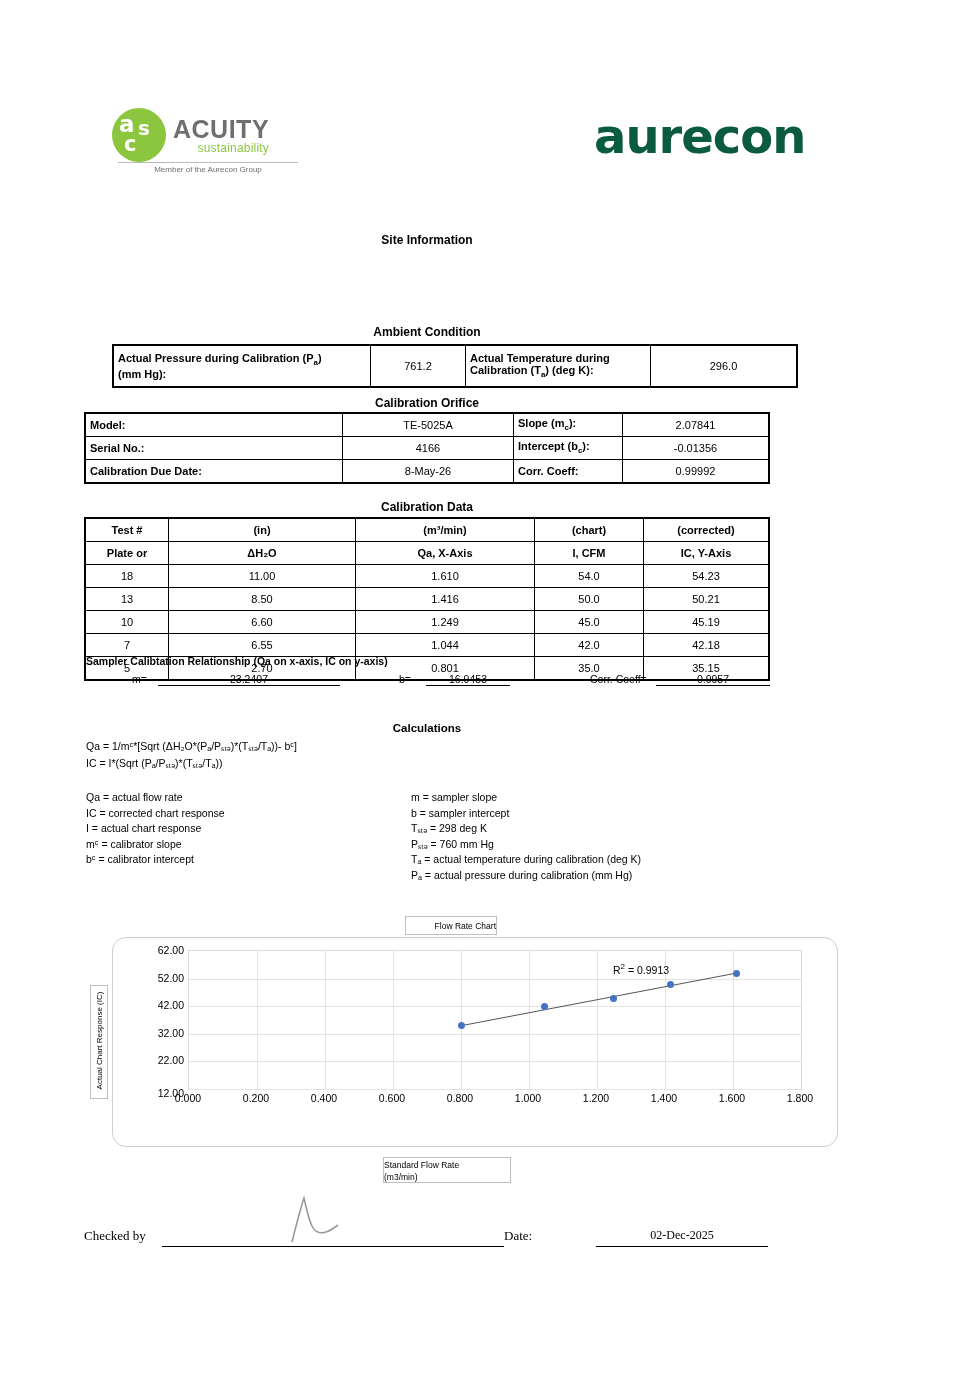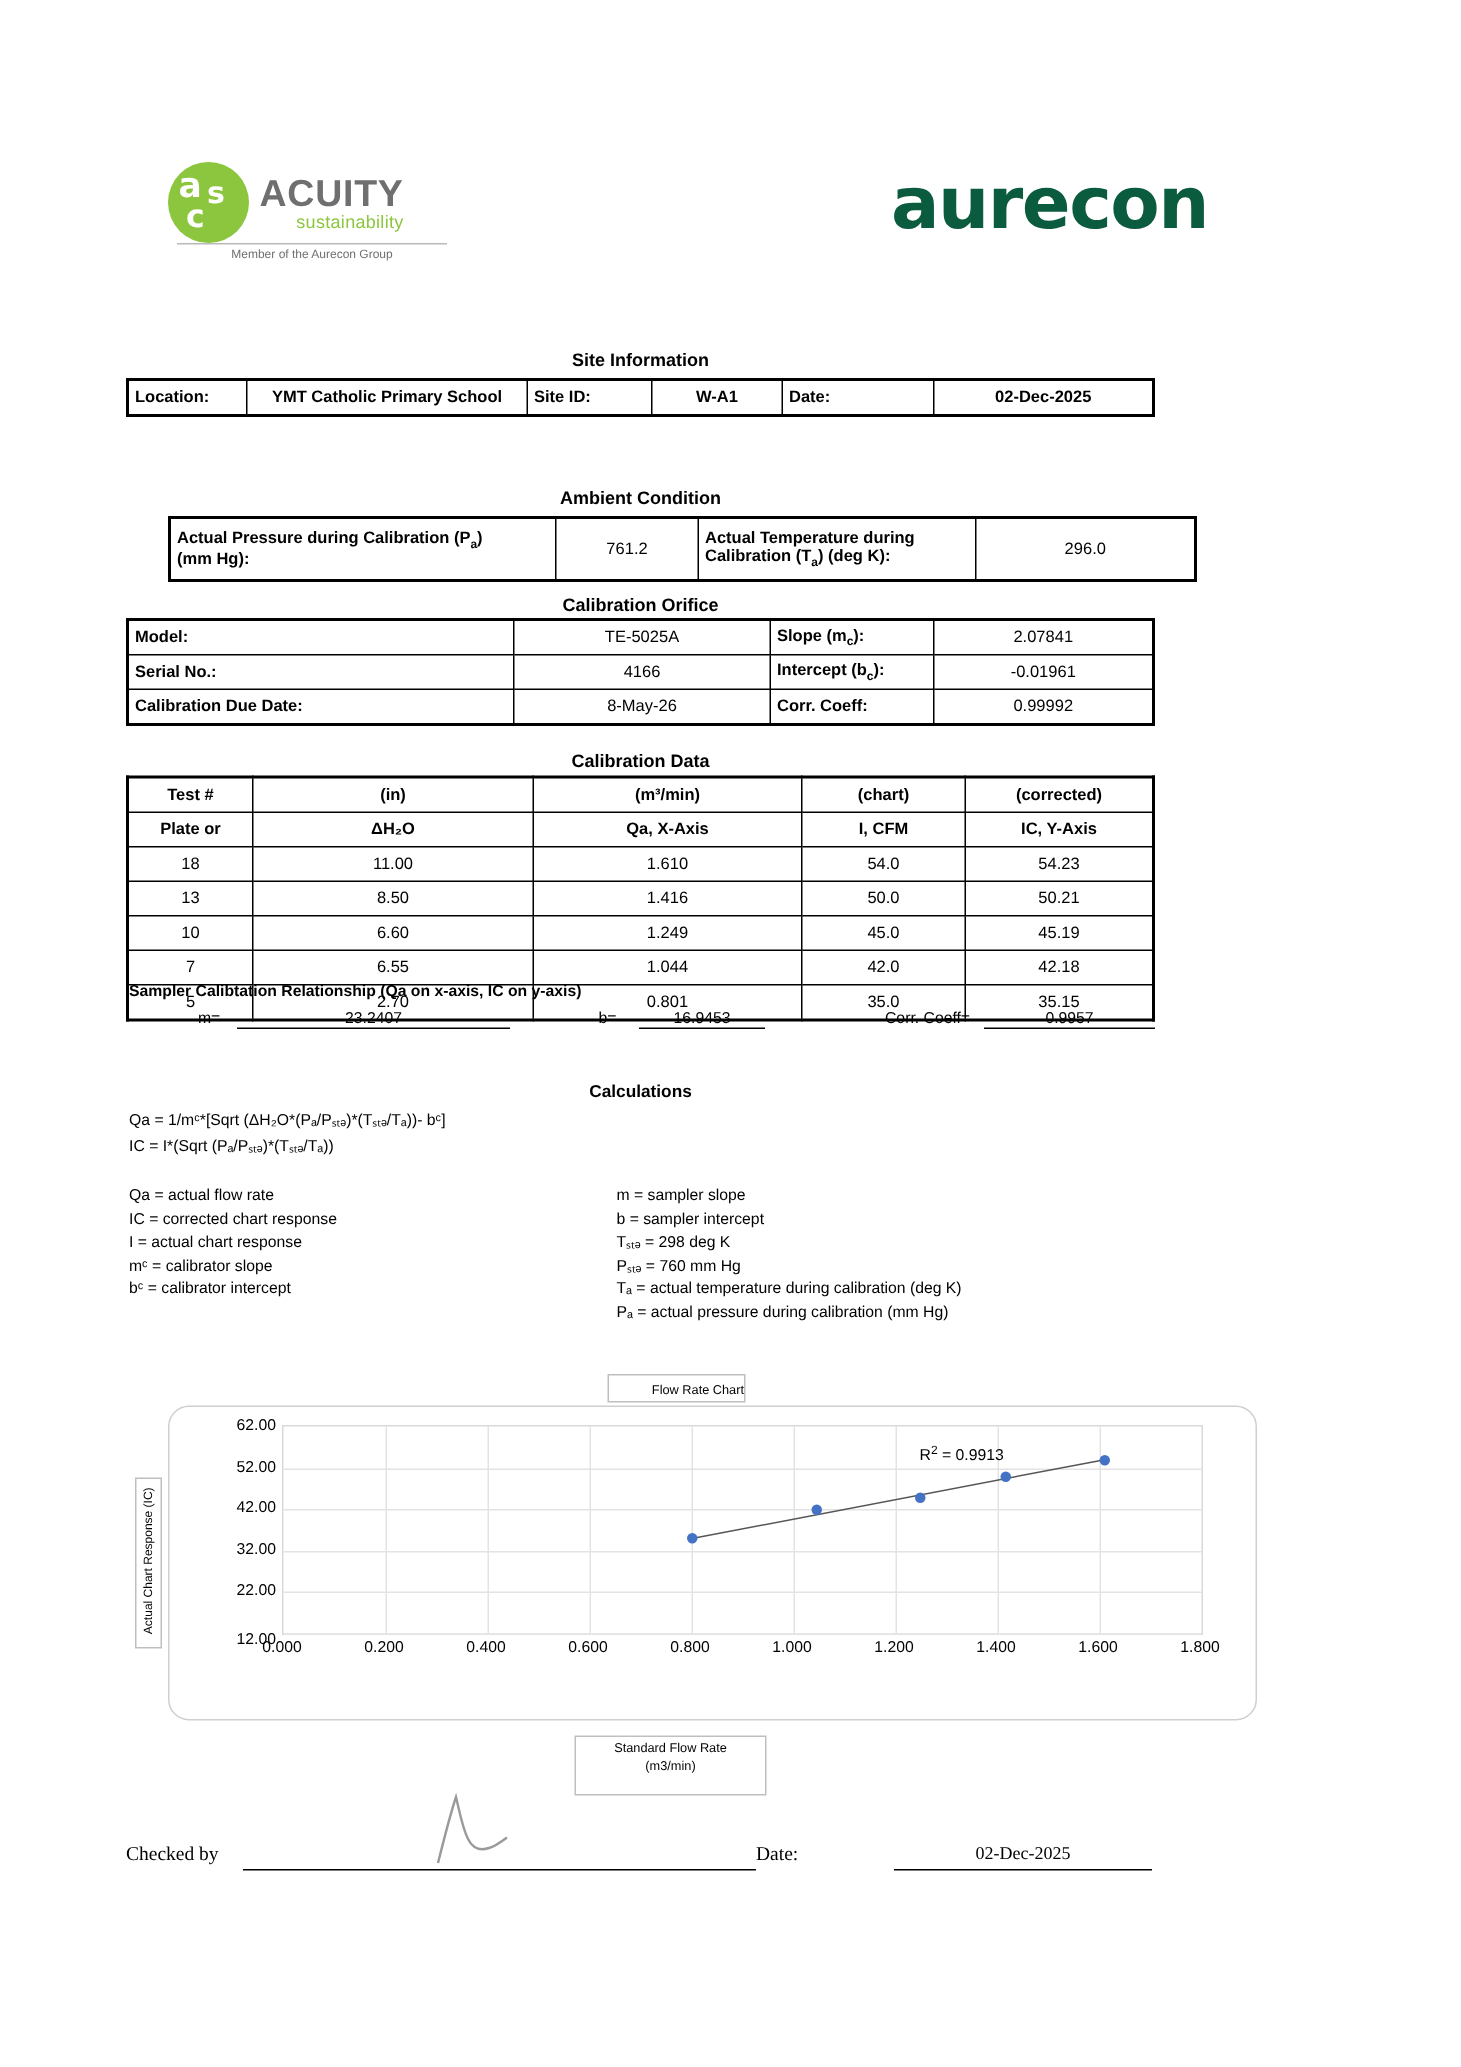--- a/index.html
+++ b/index.html
@@ -272,24 +272,24 @@
     margin-top: -3.5px;
   }
   .r2 {
     position: absolute;
     left: 613px; top: 962px;
     font-size: 10.5px;
   }
   .x-axis-title {
     position: absolute;
     left: 383px; top: 1157px;
-    width: 128px; height: 40px;
+    width: 128px; height: 26px;
     border: 1px solid #bfbfbf;
     font-size: 8.5px;
-    text-align: center;
+    text-align: left;
     line-height: 12px;
     padding-top: 1px;
     box-sizing: border-box;
   }
 
   
   .footer {
     position: absolute;
     left: 84px; top: 1228px;
     width: 700px;
@@ -335,28 +335,20 @@
       </div>
     </div>
     <div class="acuity-member">Member of the Aurecon Group</div>
     <div class="aurecon">aurecon</div>
   </div>
 
 
   <div class="sec-head" style="top:233px;">Site Information</div>
   <table class="grid outer2" id="site-table">
     <tbody>
-        <tr>
-      <td class="lbl" style="width:70px;">Location:</td>
-      <td class="c b" style="width:178px;">YMT Catholic Primary School</td>
-      <td class="lbl" style="width:74px;">Site ID:</td>
-      <td class="c b" style="width:78px;">W-A1</td>
-      <td class="lbl" style="width:92px;">Date:</td>
-      <td class="c b">02-Dec-2025</td>
-    </tr>
   </tbody>
     </table>
 
   <div class="sec-head" style="top:325px;">Ambient Condition</div>
   <table class="grid outer2" id="ambient-table">
     <tbody>
         <tr>
       <td class="b" style="width:248px; height:36px;">
         <span>Actual Pressure during Calibration (P</span><sub>a</sub><span>)</span><br>
         <span>(mm Hg):</span>
@@ -381,21 +373,21 @@
         <span>Slope (m</span><sub>c</sub><span>):</span>
       </td>
       <td class="c">2.07841</td>
     </tr>
     <tr>
       <td class="b">Serial No.:</td>
       <td class="c">4166</td>
       <td class="b">
         <span>Intercept (b</span><sub>c</sub><span>):</span>
       </td>
-      <td class="c">-0.01961</td>
+      <td class="c">-0.01356</td>
     </tr>
     <tr>
       <td class="b">Calibration Due Date:</td>
       <td class="c">8-May-26</td>
       <td class="b">Corr. Coeff:</td>
       <td class="c">0.99992</td>
     </tr>
   </tbody>
     </table>
 

